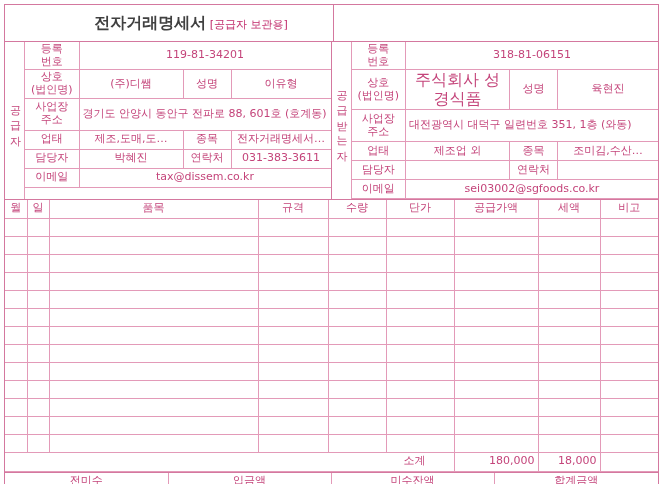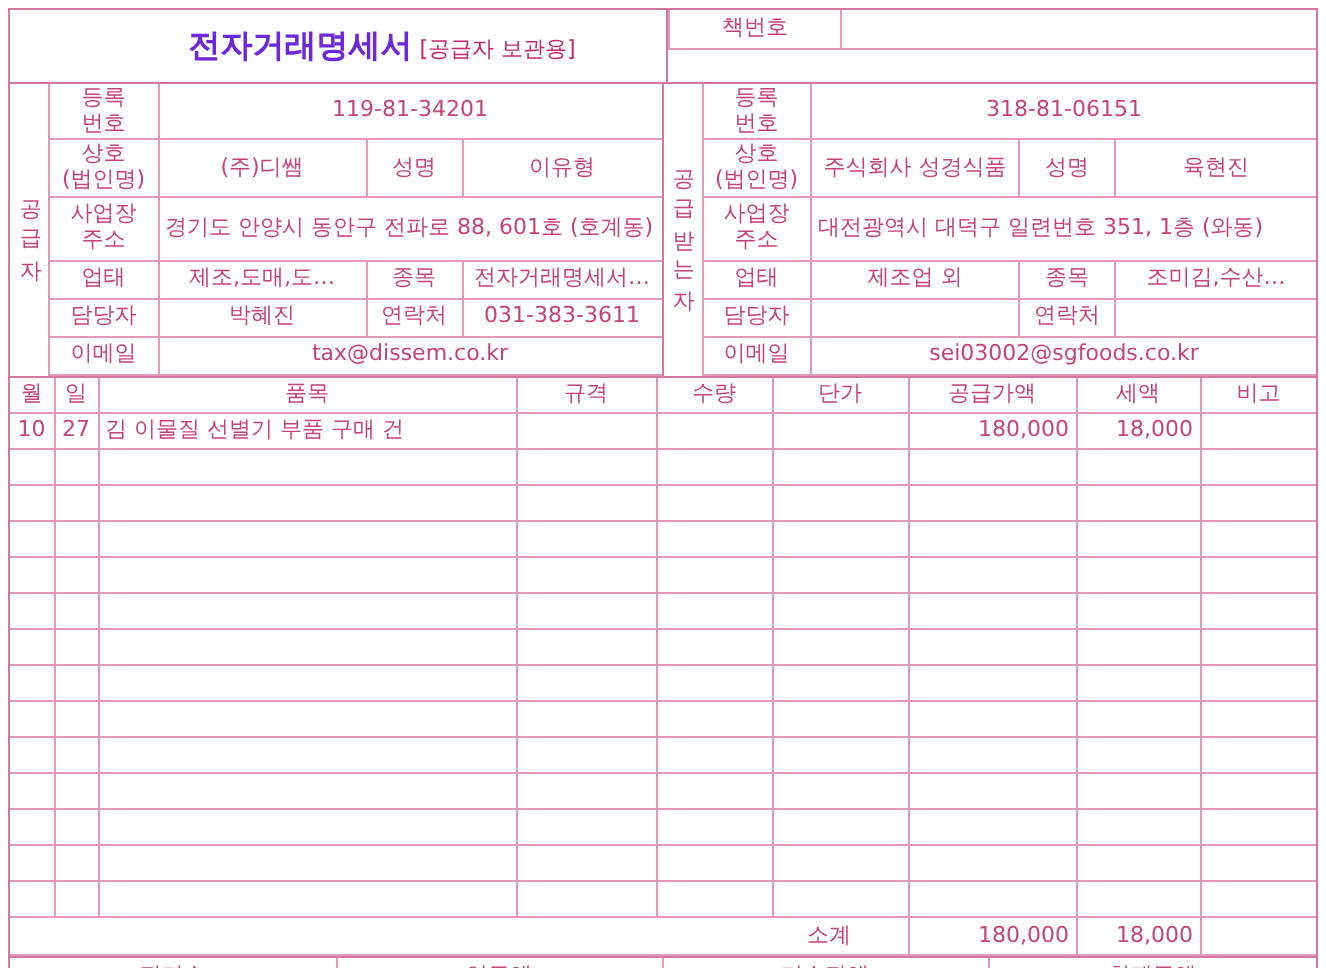--- a/index.html
+++ b/index.html
@@ -45,21 +45,21 @@
     border-right: 1px solid #d4789f;
   }
   .title-cell {
     text-align: center;
     padding-top: 8px;
     padding-bottom: 7px;
   }
   .title-main {
     font-size: 16px;
     font-weight: bold;
-    color: #6d28d9;
+    color: #404040;
     letter-spacing: 0px;
     margin-left: 44px;
   }
   .title-sub {
     font-size: 11px;
     color: #c0296a;
   }
   .docnum {
     width: 324px;
   }
@@ -139,24 +139,20 @@
     <div class="topwrap">
       <div class="title-box">
         <div class="title-cell">
           <span class="title-main">전자거래명세서</span>
           <span class="title-sub">[공급자 보관용]</span>
         </div>
       </div>
       <div class="docnum">
         <table class="grid">
           <tbody>
-              <tr>
-            <td class="lab">책번호</td>
-            <td class="val"></td>
-          </tr>
         </tbody>
           </table>
       </div>
     </div>
 
     <div class="parties">
 
       <div class="party left">
         <div class="vlabel">
           <span>공급자</span>
@@ -232,21 +228,21 @@
                 <div>등록</div>
                 <div>번호</div>
               </td>
               <td class="ctr" colspan="3">318-81-06151</td>
             </tr>
             <tr>
               <td class="lab">
                 <div>상호</div>
                 <div>(법인명)</div>
               </td>
-              <td class="ctr" style="white-space:normal;line-height:1.15;font-size:11px">주식회사 성경식품</td>
+              <td class="ctr" style="white-space:normal;line-height:1.15;font-size:16px">주식회사 성경식품</td>
               <td class="lab2">성명</td>
               <td class="ctr">육현진</td>
             </tr>
             <tr>
               <td class="lab">
                 <div>사업장</div>
                 <div>주소</div>
               </td>
               <td class="addr-cell" colspan="3" style="white-space:normal;height:32px">대전광역시 대덕구 일련번호 351, 1층 (와동)</td>
             </tr>
@@ -290,31 +286,20 @@
           <td>월</td>
           <td>일</td>
           <td>품목</td>
           <td>규격</td>
           <td>수량</td>
           <td>단가</td>
           <td>공급가액</td>
           <td>세액</td>
           <td>비고</td>
         </tr>
-        <tr>
-          <td class="c">10</td>
-          <td class="c">27</td>
-          <td>김 이물질 선별기 부품 구매 건</td>
-          <td></td>
-          <td class="num"></td>
-          <td class="num"></td>
-          <td class="num">180,000</td>
-          <td class="num">18,000</td>
-          <td></td>
-        </tr>
 
         </tbody>
           <tbody id="empty-rows">
             <tr>
               <td>&nbsp;</td>
               <td>&nbsp;</td>
               <td>&nbsp;</td>
               <td>&nbsp;</td>
               <td>&nbsp;</td>
               <td>&nbsp;</td>

